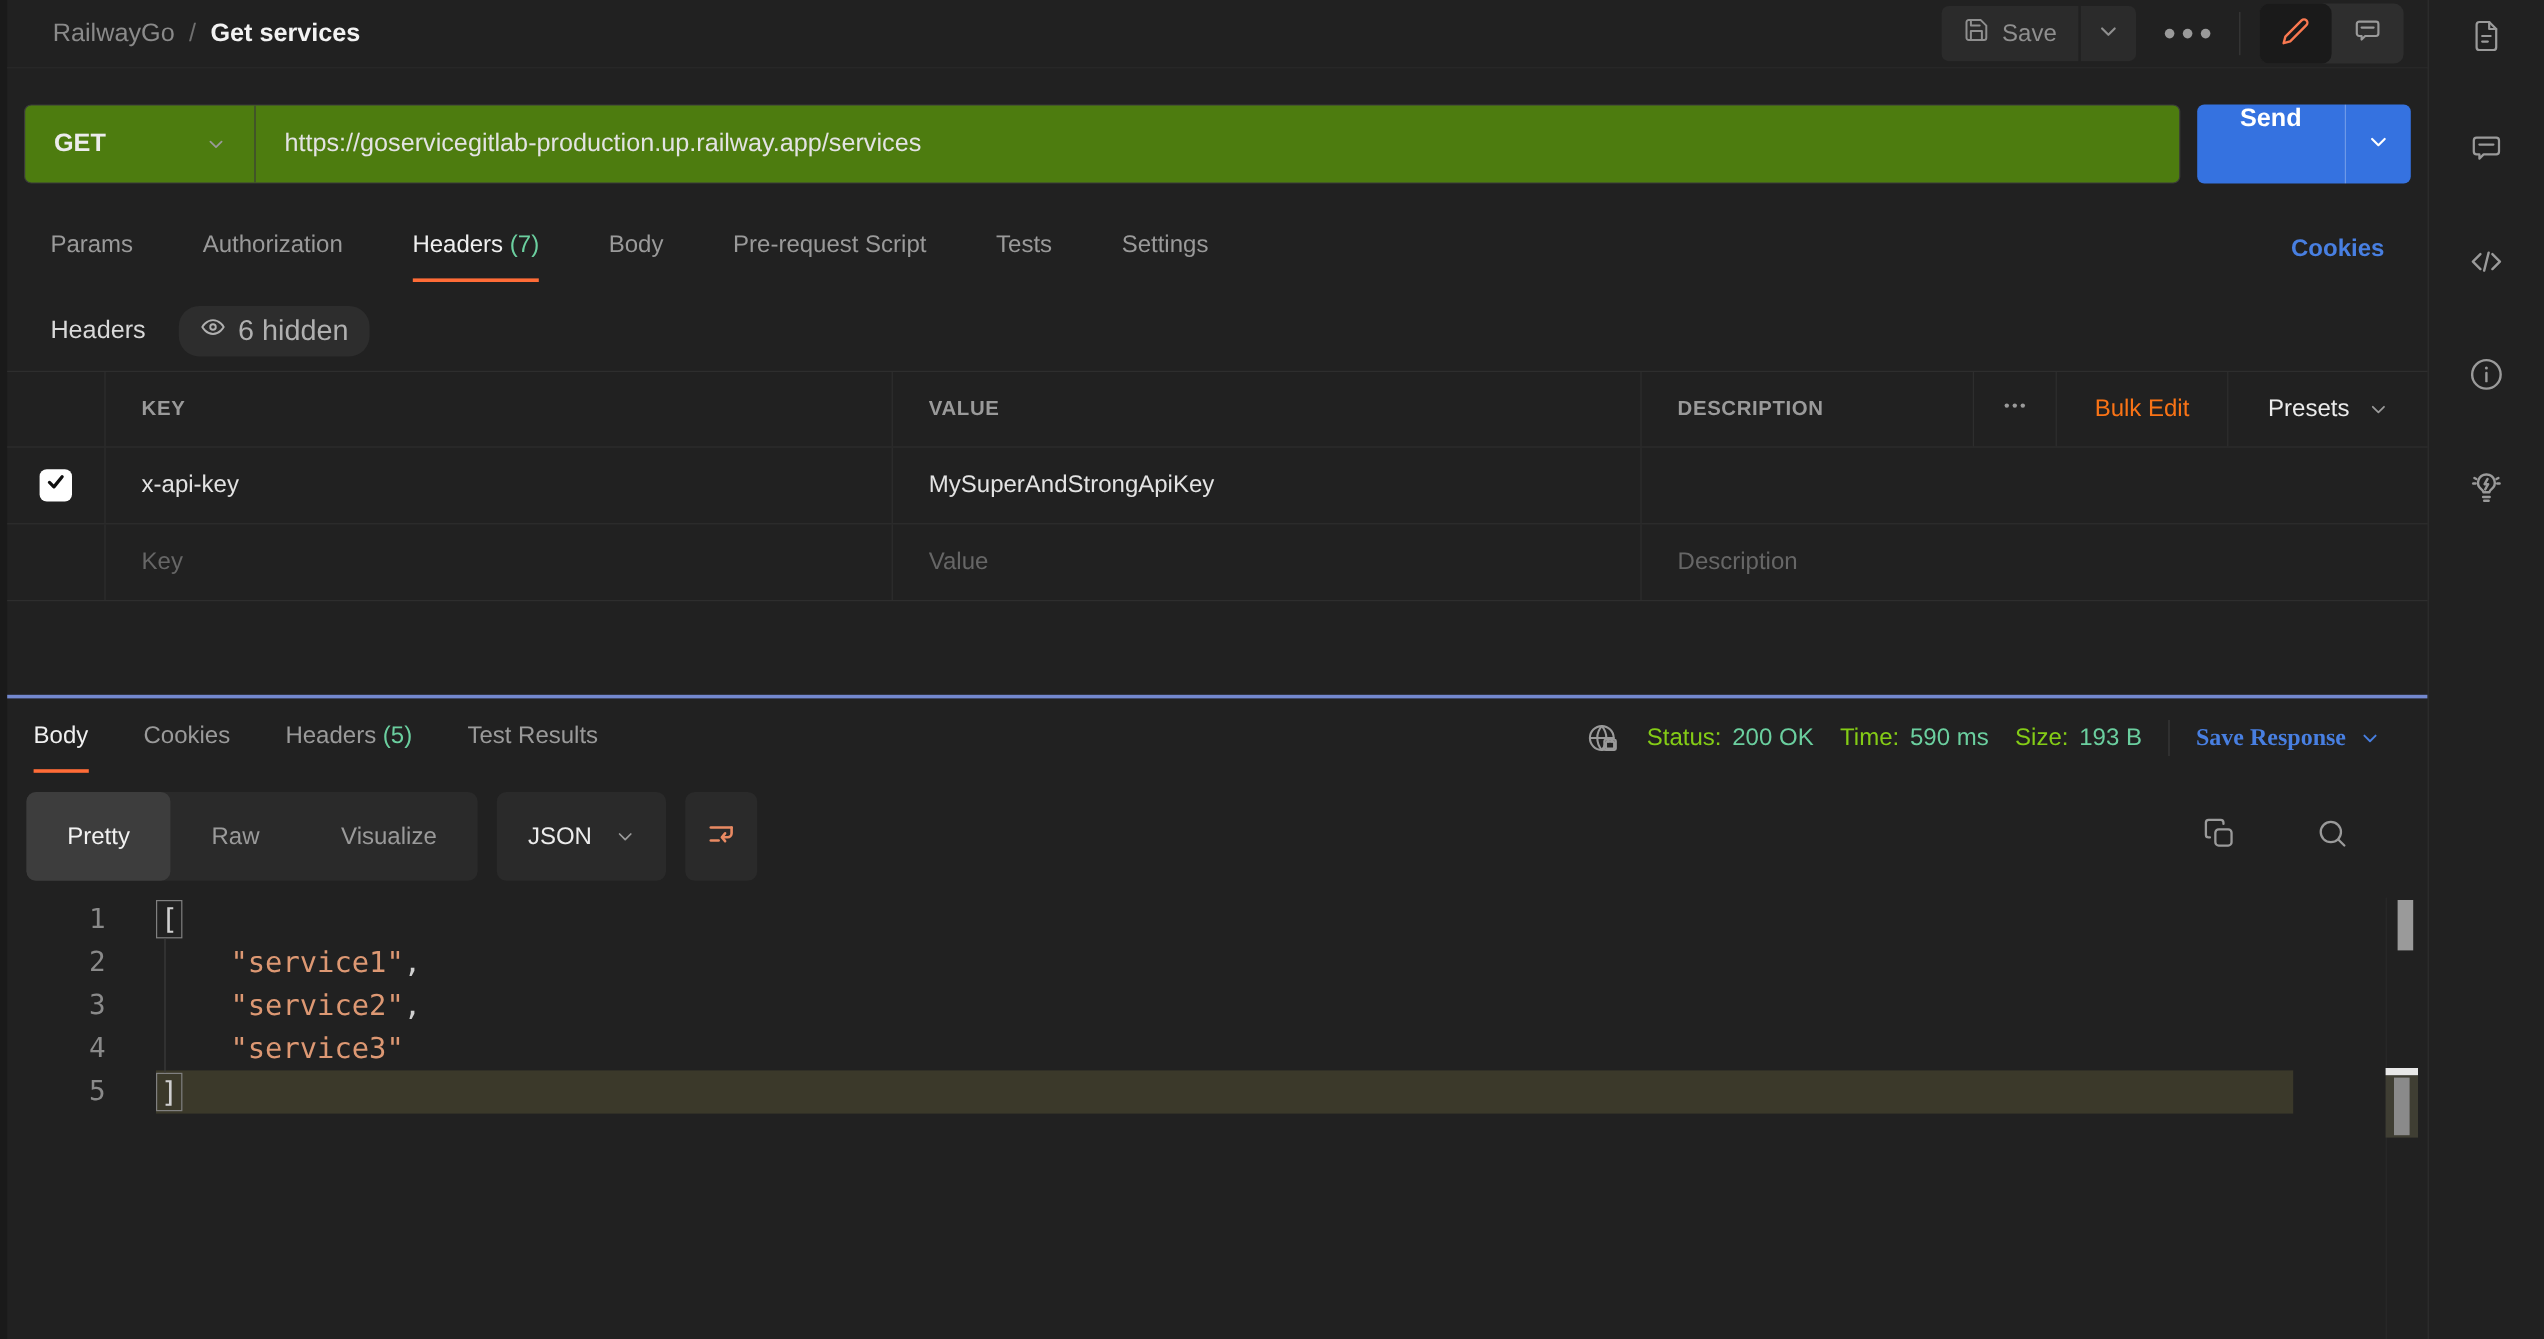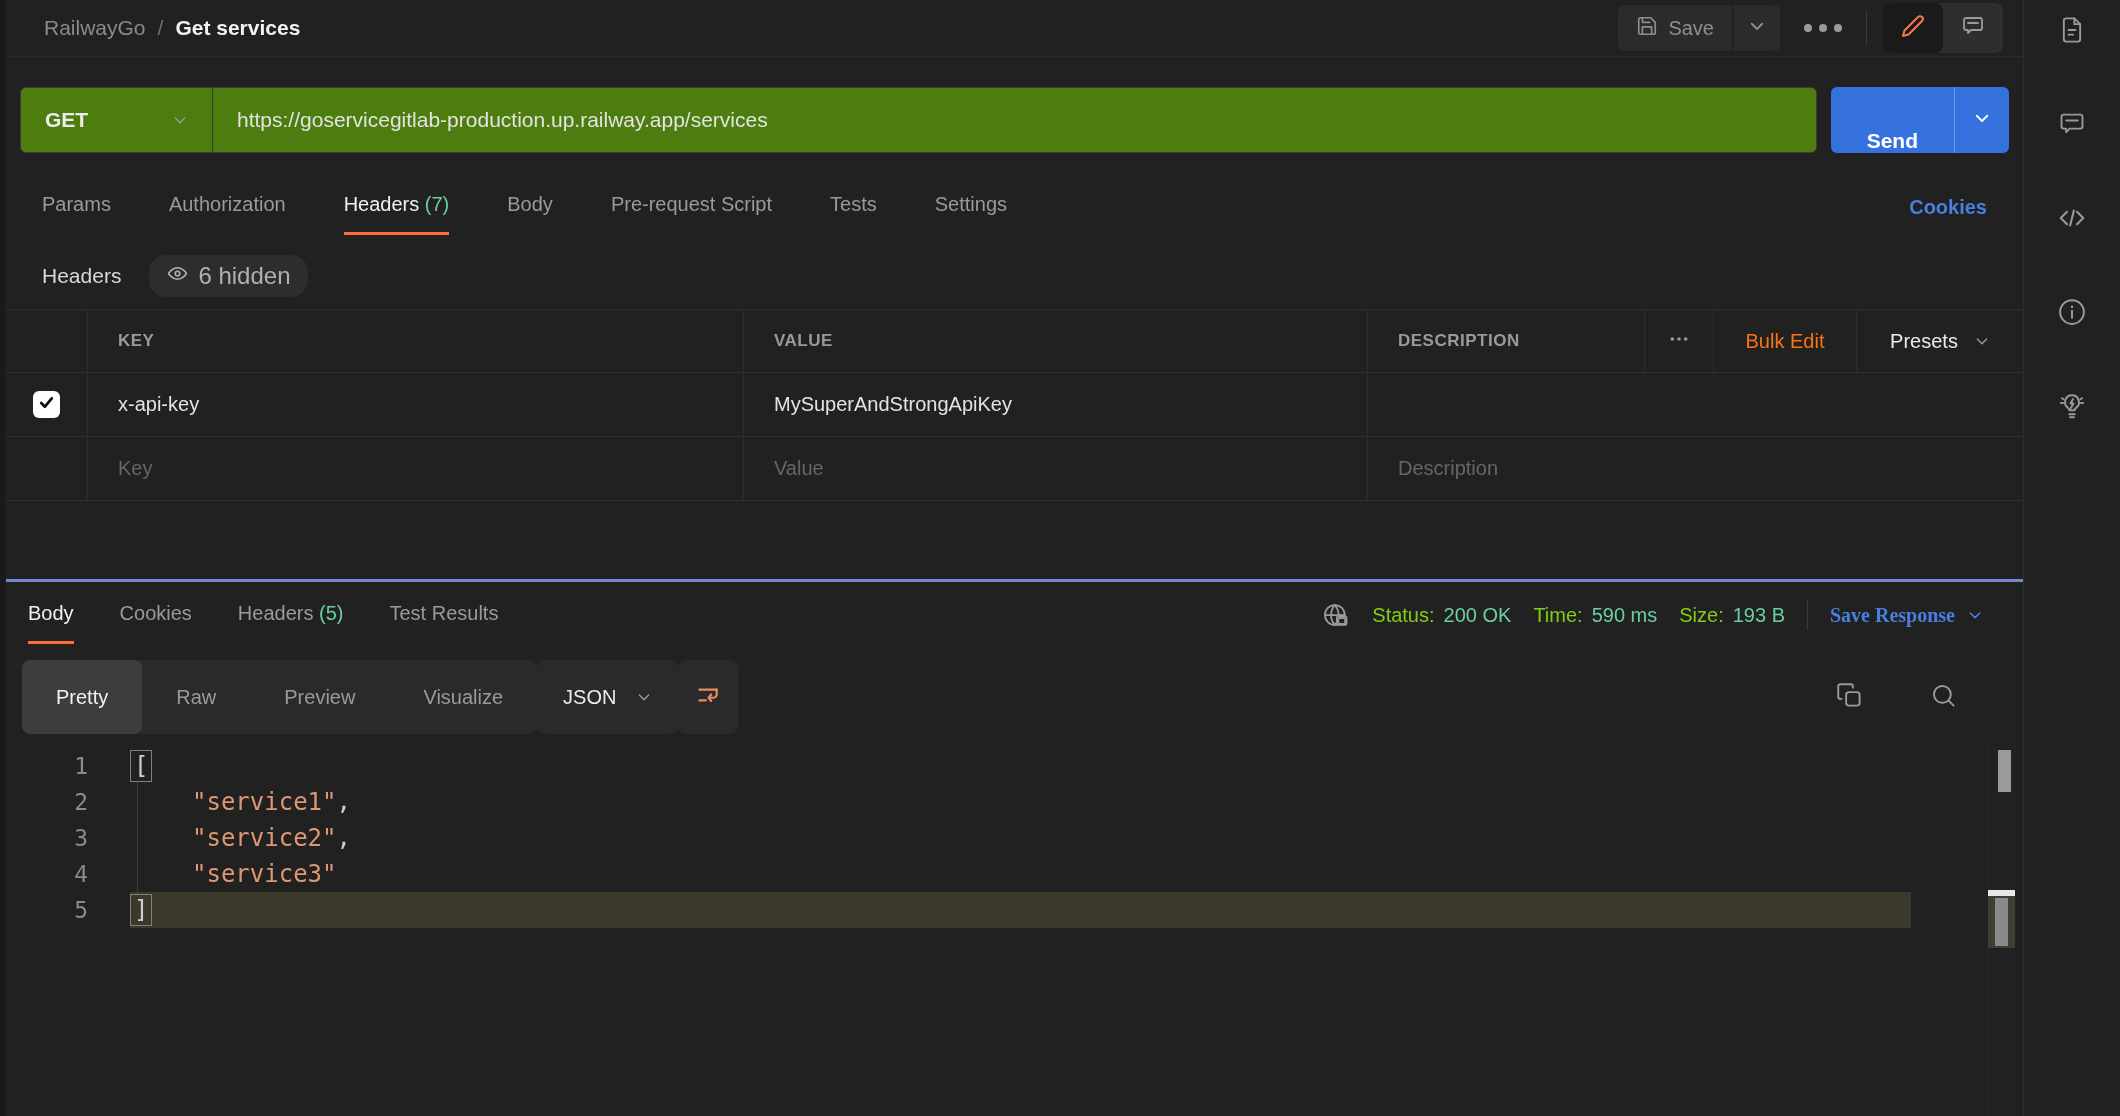--- a/index.html
+++ b/index.html
@@ -38,21 +38,21 @@
   .seg-cell { width:60px; display:flex; align-items:center; justify-content:center; color:#9a9a9a; border-radius:8px; cursor:pointer; }
   .seg-cell.active { background:#1a1a1a; color:#f97850; }
 
   
   .request-row { display:flex; gap:14px; margin:30px 14px 0 14px; height:66px; flex:none; }
   .url-box { flex:1; display:flex; background:#4d7c0f; border:1px solid #3b3b3b; border-radius:6px; overflow:hidden; }
   .method { width:192px; flex:none; display:flex; align-items:center; justify-content:space-between; padding:0 24px; border-right:1px solid #3b3b3b; font-size:21px; font-weight:700; color:#ececec; cursor:pointer; }
   .method .chev { color:#9a9a9a; display:flex; }
   .url-input { flex:1; background:transparent; border:none; outline:none; color:#e3e3e3; font-size:21px; padding:0 24px; font-family:"Liberation Sans", sans-serif; }
   .send-group { display:flex; background:#3572e0; border-radius:6px; overflow:hidden; color:#fff; }
-  .send-btn { display:flex; align-items:flex-end; padding:0 36px; font-size:21px; font-weight:700; cursor:pointer; }
+  .send-btn { display:flex; align-items:flex-start; padding:0 36px; font-size:21px; font-weight:700; cursor:pointer; }
   .send-sep { width:1px; background:rgba(255,255,255,0.28); }
   .send-caret { display:flex; align-items:center; padding:0 18px; cursor:pointer; }
 
   
   .tabs-row { display:flex; align-items:flex-end; margin-top:40px; padding:0 36px 0 36px; flex:none; }
   .req-tabs { display:flex; gap:58px; }
   .tab { font-size:20px; color:#9a9a9a; padding-bottom:16px; border-bottom:3px solid transparent; cursor:pointer; white-space:nowrap; }
   .tab.active { color:#f0f0f0; border-bottom-color:#ff6c37; }
   .count { color:#6bcf9f; }
   .cookies-link { margin-left:auto; color:#487fe1; font-weight:700; font-size:20px; padding-bottom:16px; cursor:pointer; }
@@ -84,21 +84,21 @@
   .resp-tabs-row { display:flex; align-items:flex-end; padding:0 40px 0 22px; height:62px; flex:none; }
   .resp-tabs { display:flex; gap:46px; }
   .resp-meta { margin-left:auto; display:flex; align-items:center; gap:22px; padding-bottom:14px; font-size:20px; }
   .meta-pair { display:flex; gap:9px; }
   .meta-label { color:#84cc16; }
   .meta-value { color:#6bcf9f; }
   .meta-divider { width:1px; height:30px; background:#3a3a3a; }
   .save-resp { color:#487fe1; font-weight:700; display:flex; align-items:center; gap:12px; cursor:pointer;font-family:Liberation Serif, serif; }
   .net-icon { color:#9a9a9a; display:flex; }
 
-  .view-row { display:flex; align-items:center; margin-top:16px; padding:0 16px; height:74px; flex:none; }
+  .view-row { display:flex; align-items:center; gap:16px; margin-top:16px; padding:0 16px; height:74px; flex:none; }
   .view-seg { display:flex; background:#2a2a2a; border-radius:8px; height:74px; align-items:stretch; }
   .view-cell { display:flex; align-items:center; padding:0 34px; color:#9a9a9a; font-size:20px; border-radius:8px; cursor:pointer; }
   .view-cell.active { background:#3d3d3d; color:#f2f2f2; }
   .json-select { display:flex; align-items:center; gap:20px; background:#2a2a2a; border-radius:8px; height:74px; padding:0 26px; font-size:20px; color:#ececec; cursor:pointer; }
   .json-select .chev { color:#9a9a9a; display:flex; }
   .wrap-btn { width:60px; height:74px; background:#2a2a2a; border-radius:8px; display:flex; align-items:center; justify-content:center; color:#e98a63; cursor:pointer; }
   .view-tools { margin-left:auto; display:flex; gap:50px; padding-right:42px; color:#9a9a9a; }
 
   
   .code-area { position:relative; margin-top:14px; flex:1; font-family:"DejaVu Sans Mono", monospace; font-size:24px; line-height:36px; color:#cfcfcf; }
@@ -334,21 +334,20 @@
               </svg>
           </span>
         </div>
       </div>
     </div>
 
     <div class="view-row">
       <div class="view-seg">
         <div class="view-cell active">Pretty</div>
         <div class="view-cell">Raw</div>
-        <div class="view-cell">Preview</div>
         <div class="view-cell">Visualize</div>
       </div>
       <div class="json-select">
         <span>JSON</span>
         <span class="chev">
           <svg width="16" height="16" viewBox="0 0 24 24" fill="none" stroke="currentColor" stroke-width="2.2" stroke-linecap="round" stroke-linejoin="round">
               <polyline points="5 9 12 16 19 9"></polyline>
             </svg>
         </span>
       </div>

